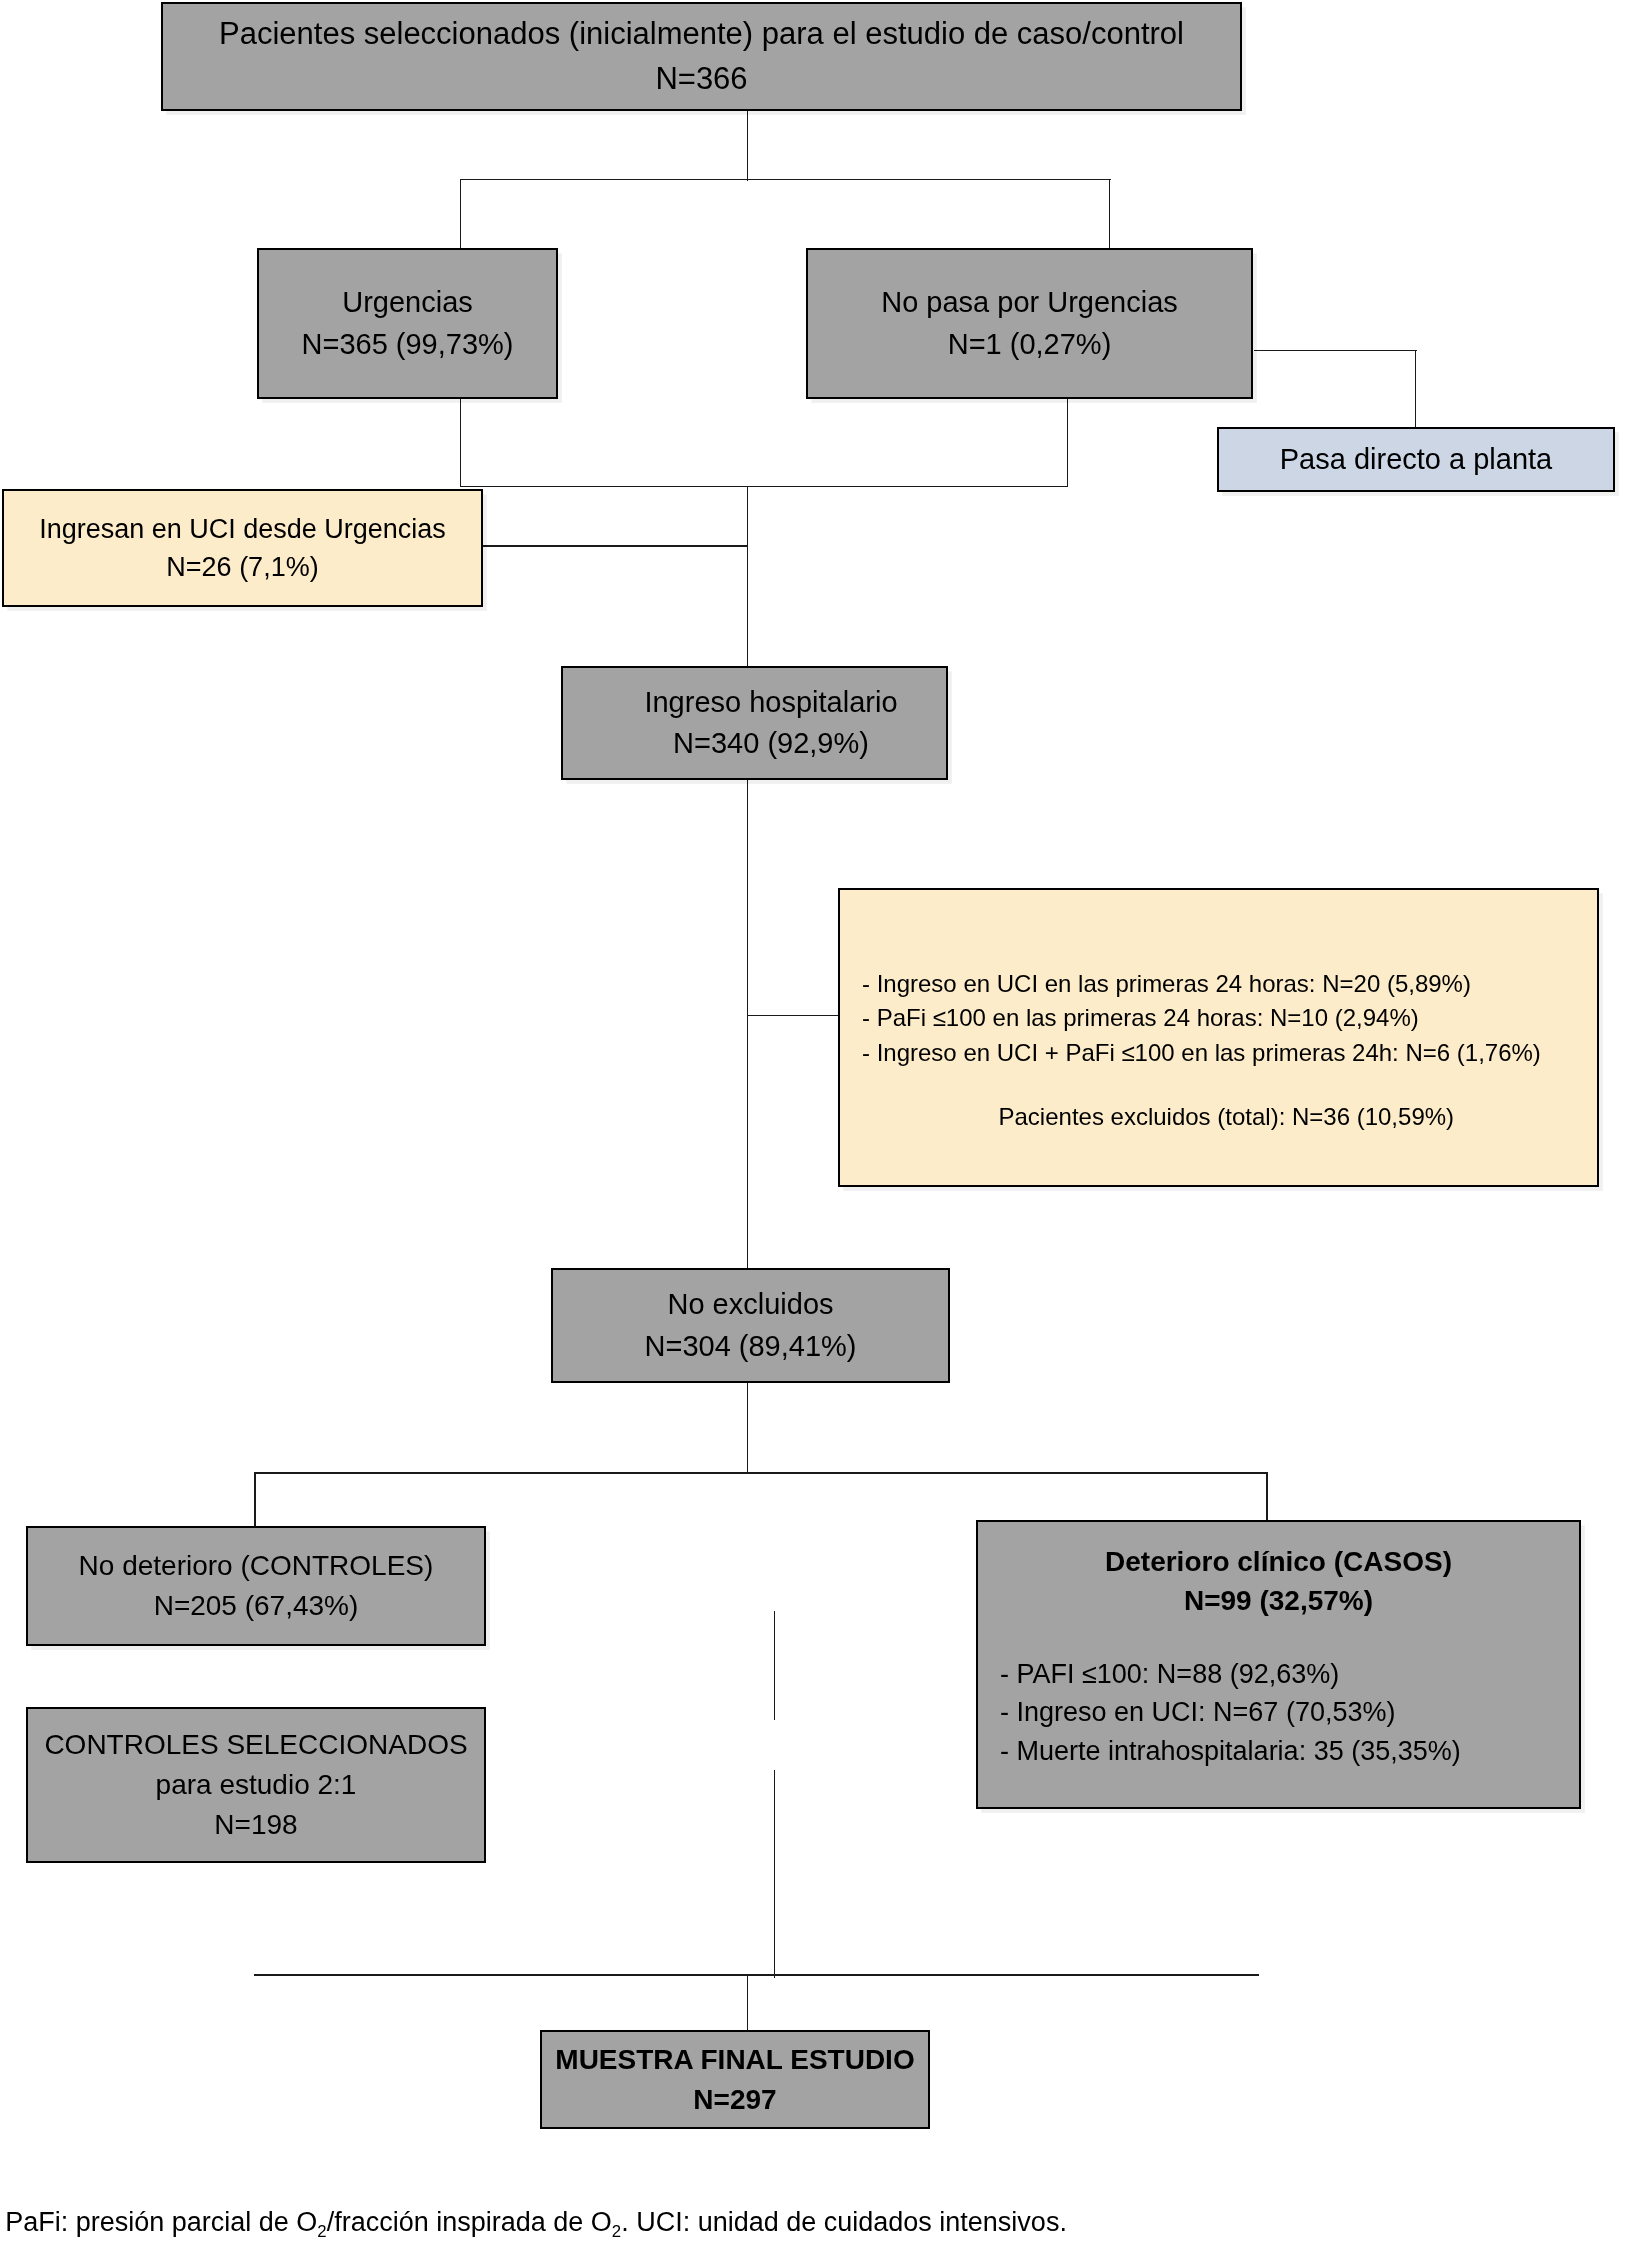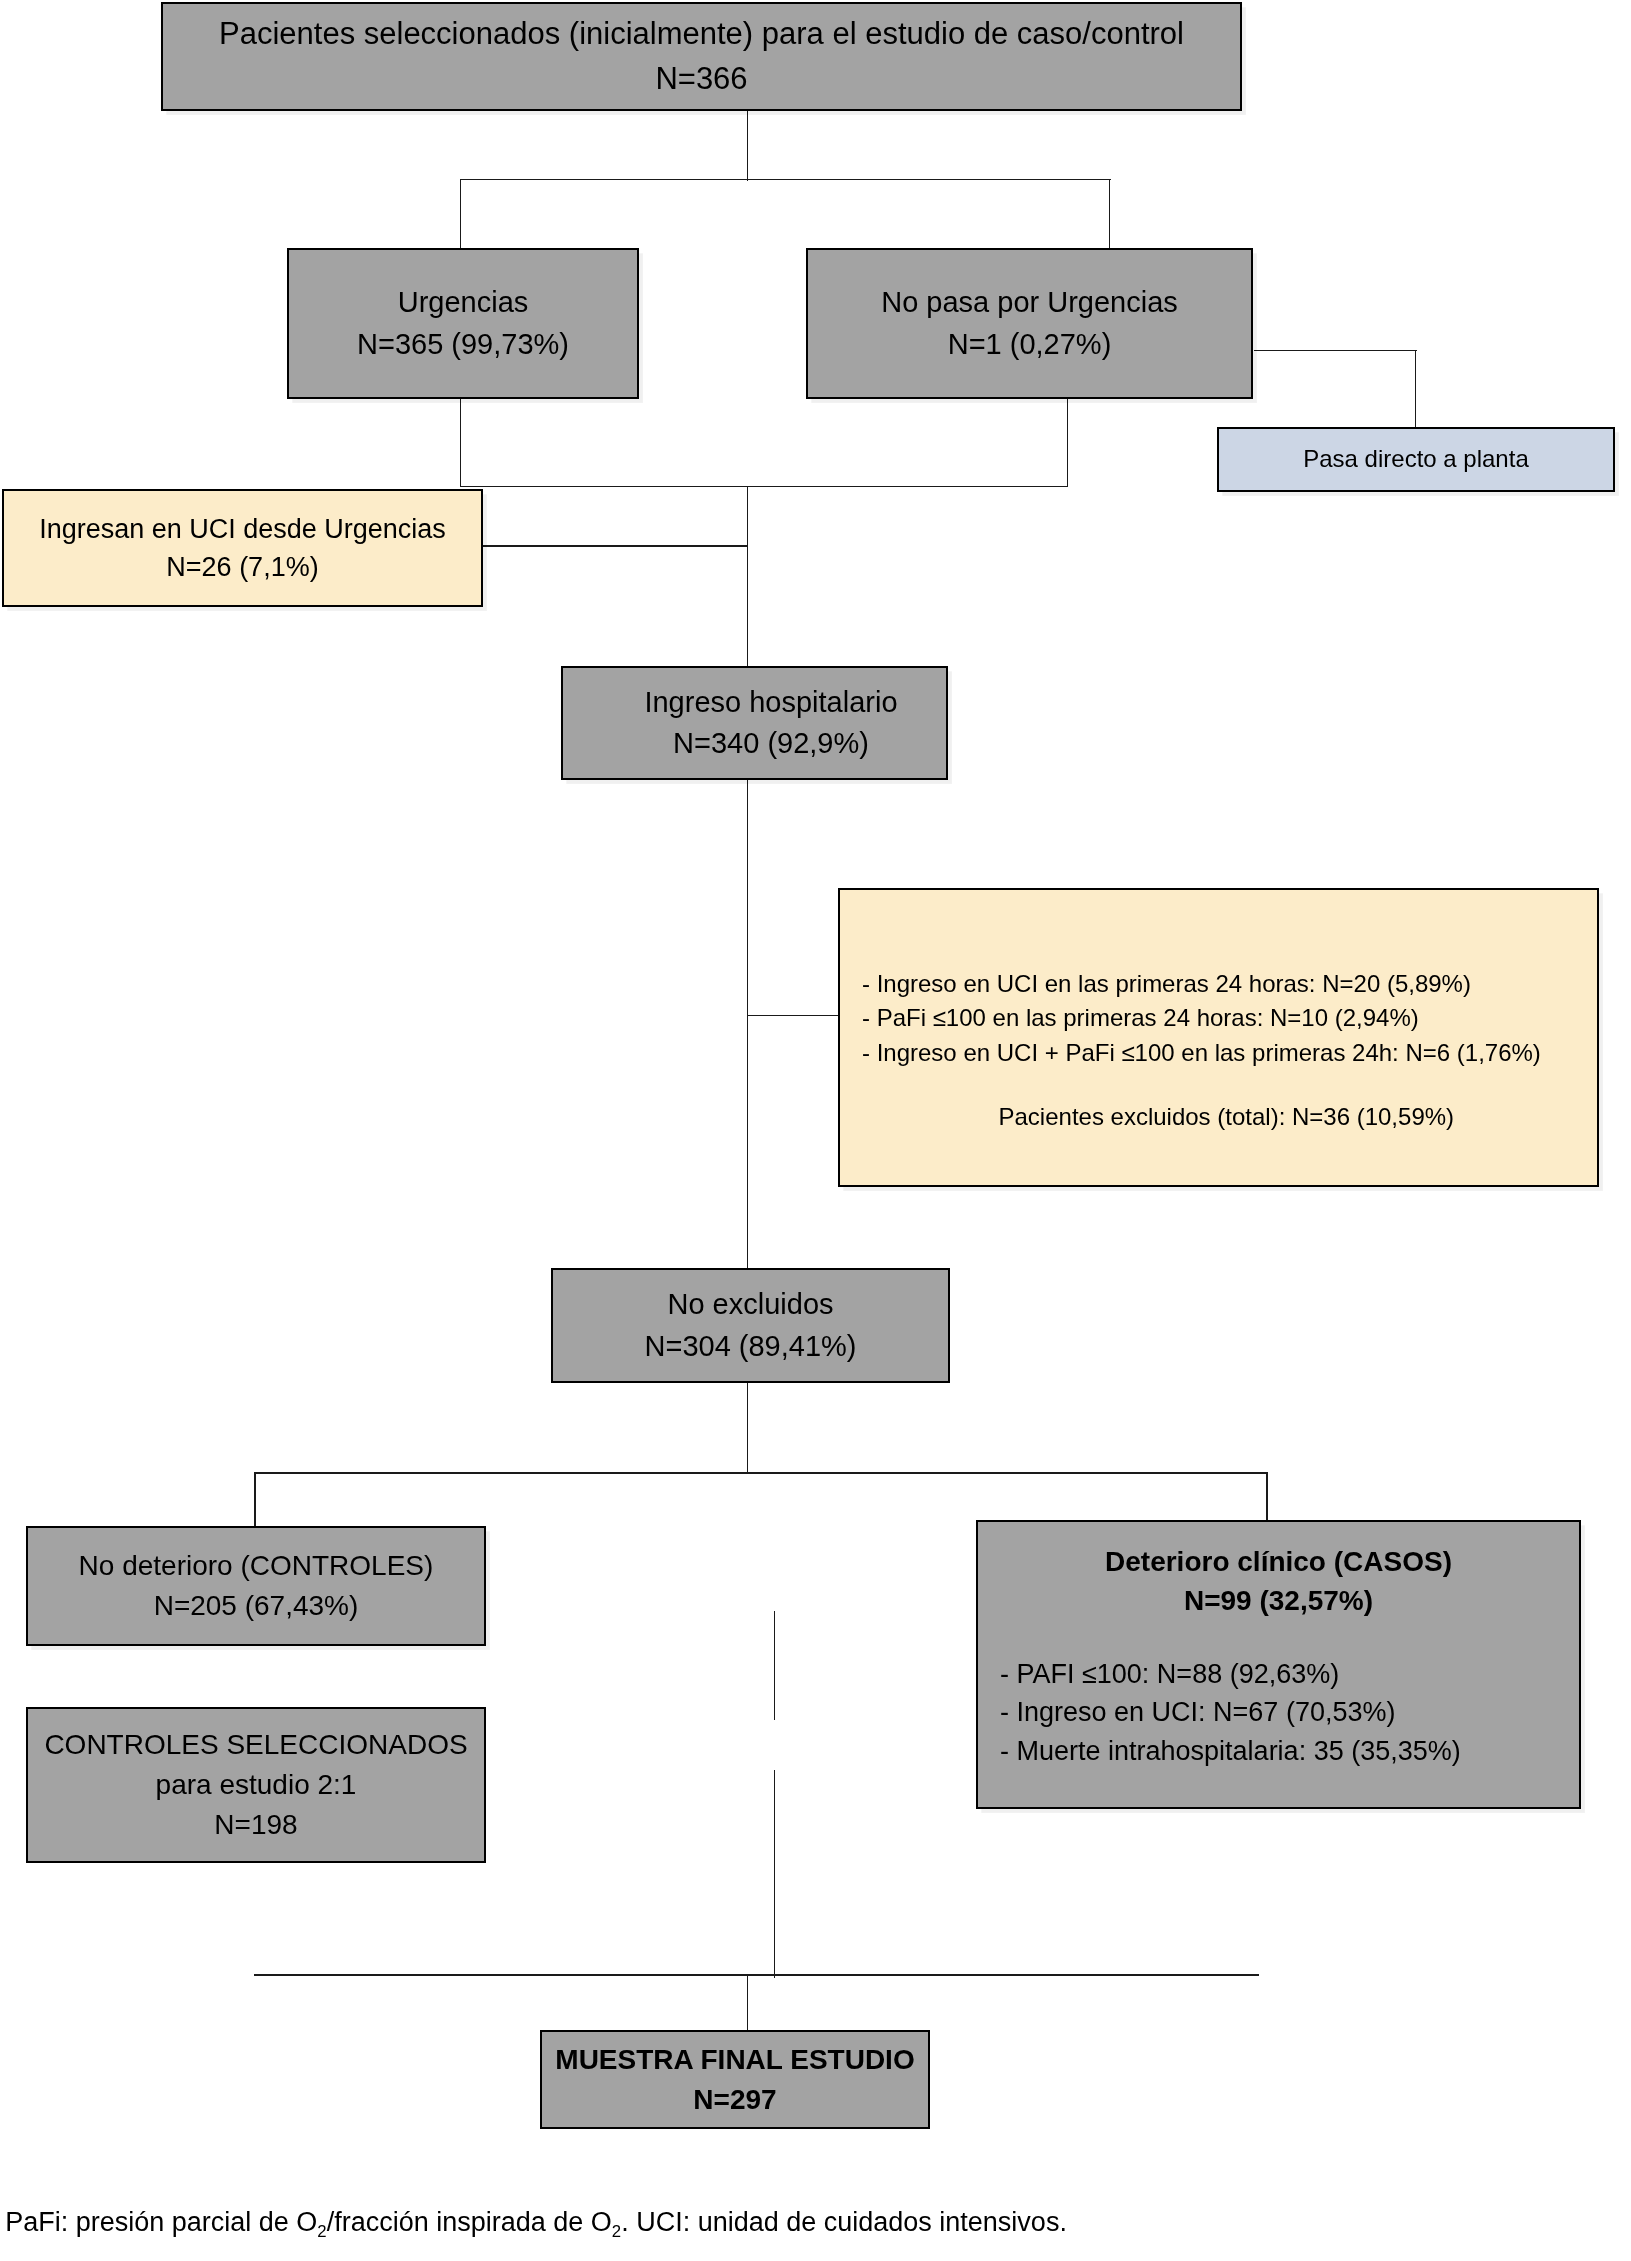--- a/index.html
+++ b/index.html
@@ -56,30 +56,30 @@
     text-align: left;
   }
   .box.listbox .line { white-space: nowrap; }
 
   
   #box-initial {
     left: 161px; top: 2px; width: 1081px; height: 109px;
     font-size: 31px;
   }
   #box-urgencias {
-    left: 287px; top: 248px; width: 352px; height: 151px;
+    left: 257px; top: 248px; width: 301px; height: 151px;
     font-size: 29px;
   }
   #box-no-urgencias {
     left: 806px; top: 248px; width: 447px; height: 151px;
     font-size: 29px;
   }
   #box-planta {
     left: 1217px; top: 427px; width: 398px; height: 65px;
-    font-size: 24px;
+    font-size: 29px;
   }
   #box-uci-urg {
     left: 2px; top: 489px; width: 481px; height: 118px;
     font-size: 27px;
   }
   #box-ingreso-hosp {
     left: 561px; top: 666px; width: 387px; height: 114px;
     font-size: 29px;
     padding-left: 33px;
   }

